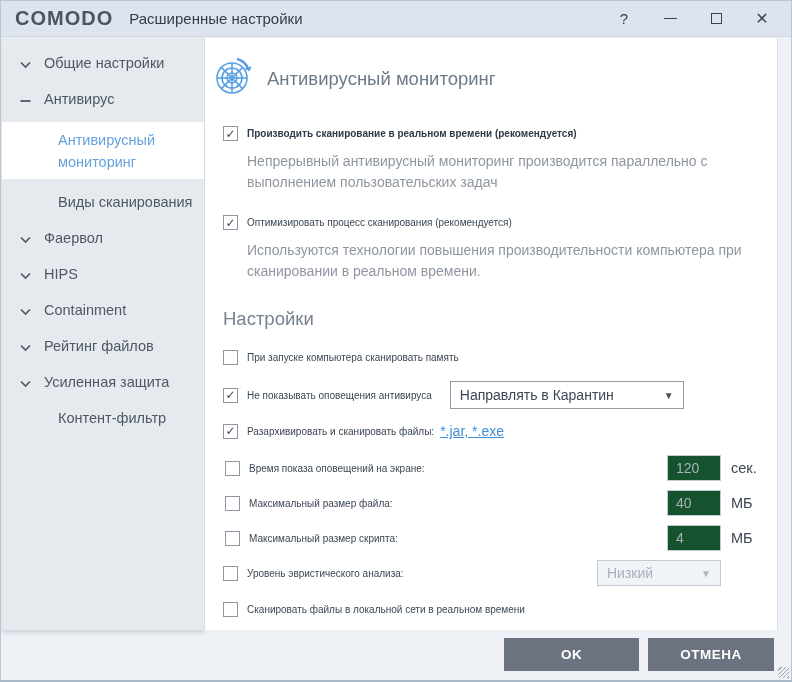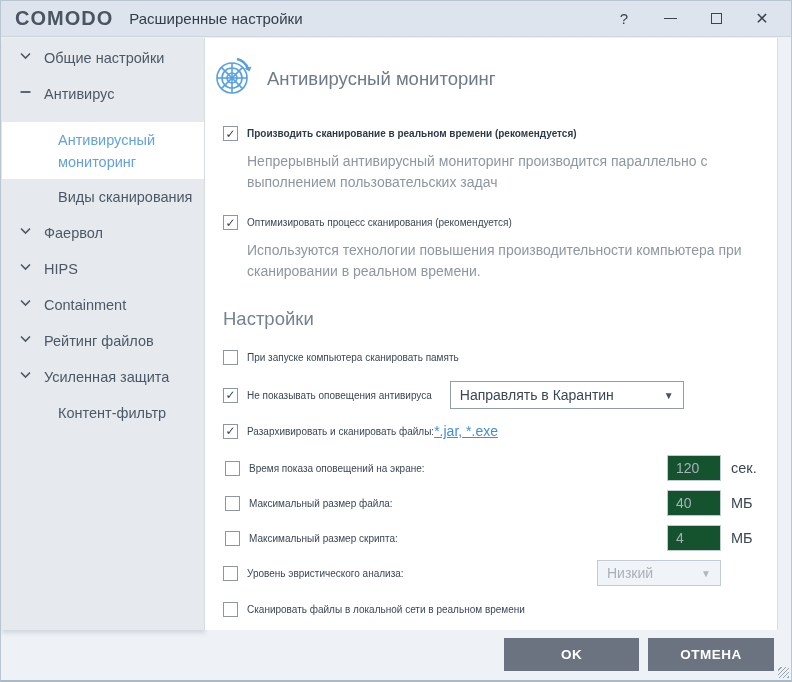--- a/index.html
+++ b/index.html
@@ -24,21 +24,21 @@
   .min-glyph { display:block; width:13px; height:0; border-top:1.5px solid #3a4450; }
   .max-glyph { display:block; width:11px; height:11px; border:1.5px solid #3a4450; background:transparent; }
   .close-glyph { font-size:16px; line-height:1; color:#3a4450; }
   
   .sidebar {
     position:absolute; top:37px; left:1px; width:203px; height:592px;
     background:#e6eaef; border-right:1px solid #d4dbe3;
     box-shadow:0 3px 4px rgba(120,135,150,.25); padding-top:12px;
   }
   .nav-item {
-    display:flex; align-items:flex-start; padding:0 10px 0 18px;
+    display:flex; align-items:flex-end; padding:0 10px 0 18px;
     height:21px; margin-bottom:15px; cursor:pointer;
   }
   .chev { width:12px; height:12px; margin-right:12px; display:flex; align-items:center; }
   .nav-label { font-size:14.5px; color:#4d5866; }
   .nav-sub { padding-left:56px; }
   .nav-selected {
     background:#ffffff; padding:7px 14px 7px 56px; margin-bottom:10px;
     line-height:1.35; height:auto; display:block;
   }
   .nav-selected .nav-label { color:#64a2dc; }
@@ -64,21 +64,21 @@
   .dropdown {
     margin-left:18px; height:28px; min-width:178px; border:1px solid #939ca7; background:#fff;
     display:flex; align-items:center; padding:0 9px; font-size:14px; color:#3b4754; cursor:pointer;gap:40px;
   }
   .dropdown .arrow { margin-left:10px; font-size:10px; color:#4a545f; }
   .dropdown.disabled {
     margin-left:auto; min-width:66px; height:26px; margin-right:46px;
     border:1px solid #c2cad3; background:#f0f3f7; color:#a8b0ba;
   }
   .dropdown.disabled .arrow { color:#aeb6c0; margin-left:8px; }
-  .link { margin-left:0; font-size:14px; color:#3f8fd6; text-decoration:underline; cursor:pointer; }
+  .link { margin-left:6px; font-size:14px; color:#3f8fd6; text-decoration:underline; cursor:pointer; }
   .num-input {
     margin-left:auto; width:54px; height:26px; border:1px solid #c2cad3; background:#14532d;
     color:#a8b0ba; font-size:14px; padding:0 8px; font-family:inherit;
   }
   .unit { flex:0 0 36px; margin-left:10px; font-size:14.5px; color:#3b4754; }
   
   .btn {
     position:absolute; height:33px; background:#6b7280; color:#ffffff; border:none;
     font-family:inherit; font-size:13.5px; font-weight:bold; letter-spacing:.5px; cursor:pointer;
   }

